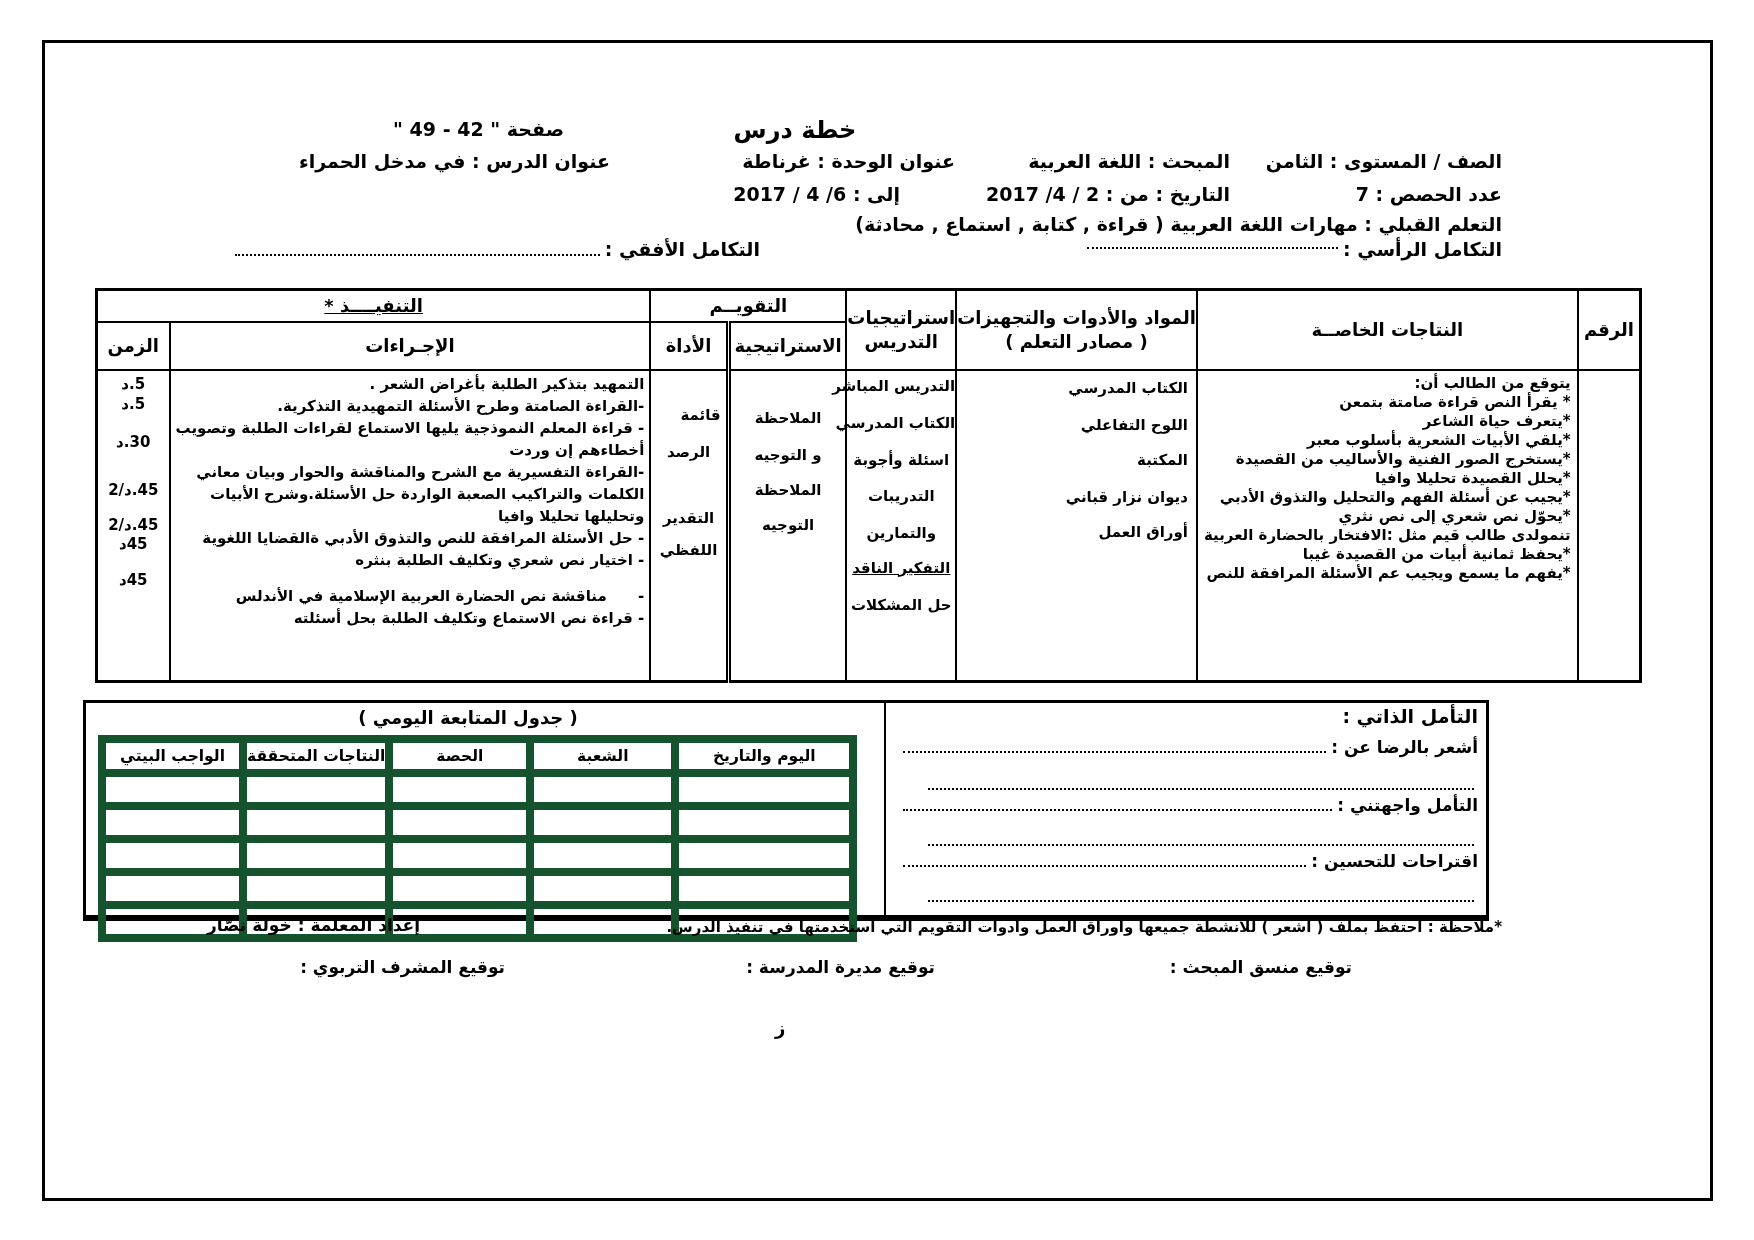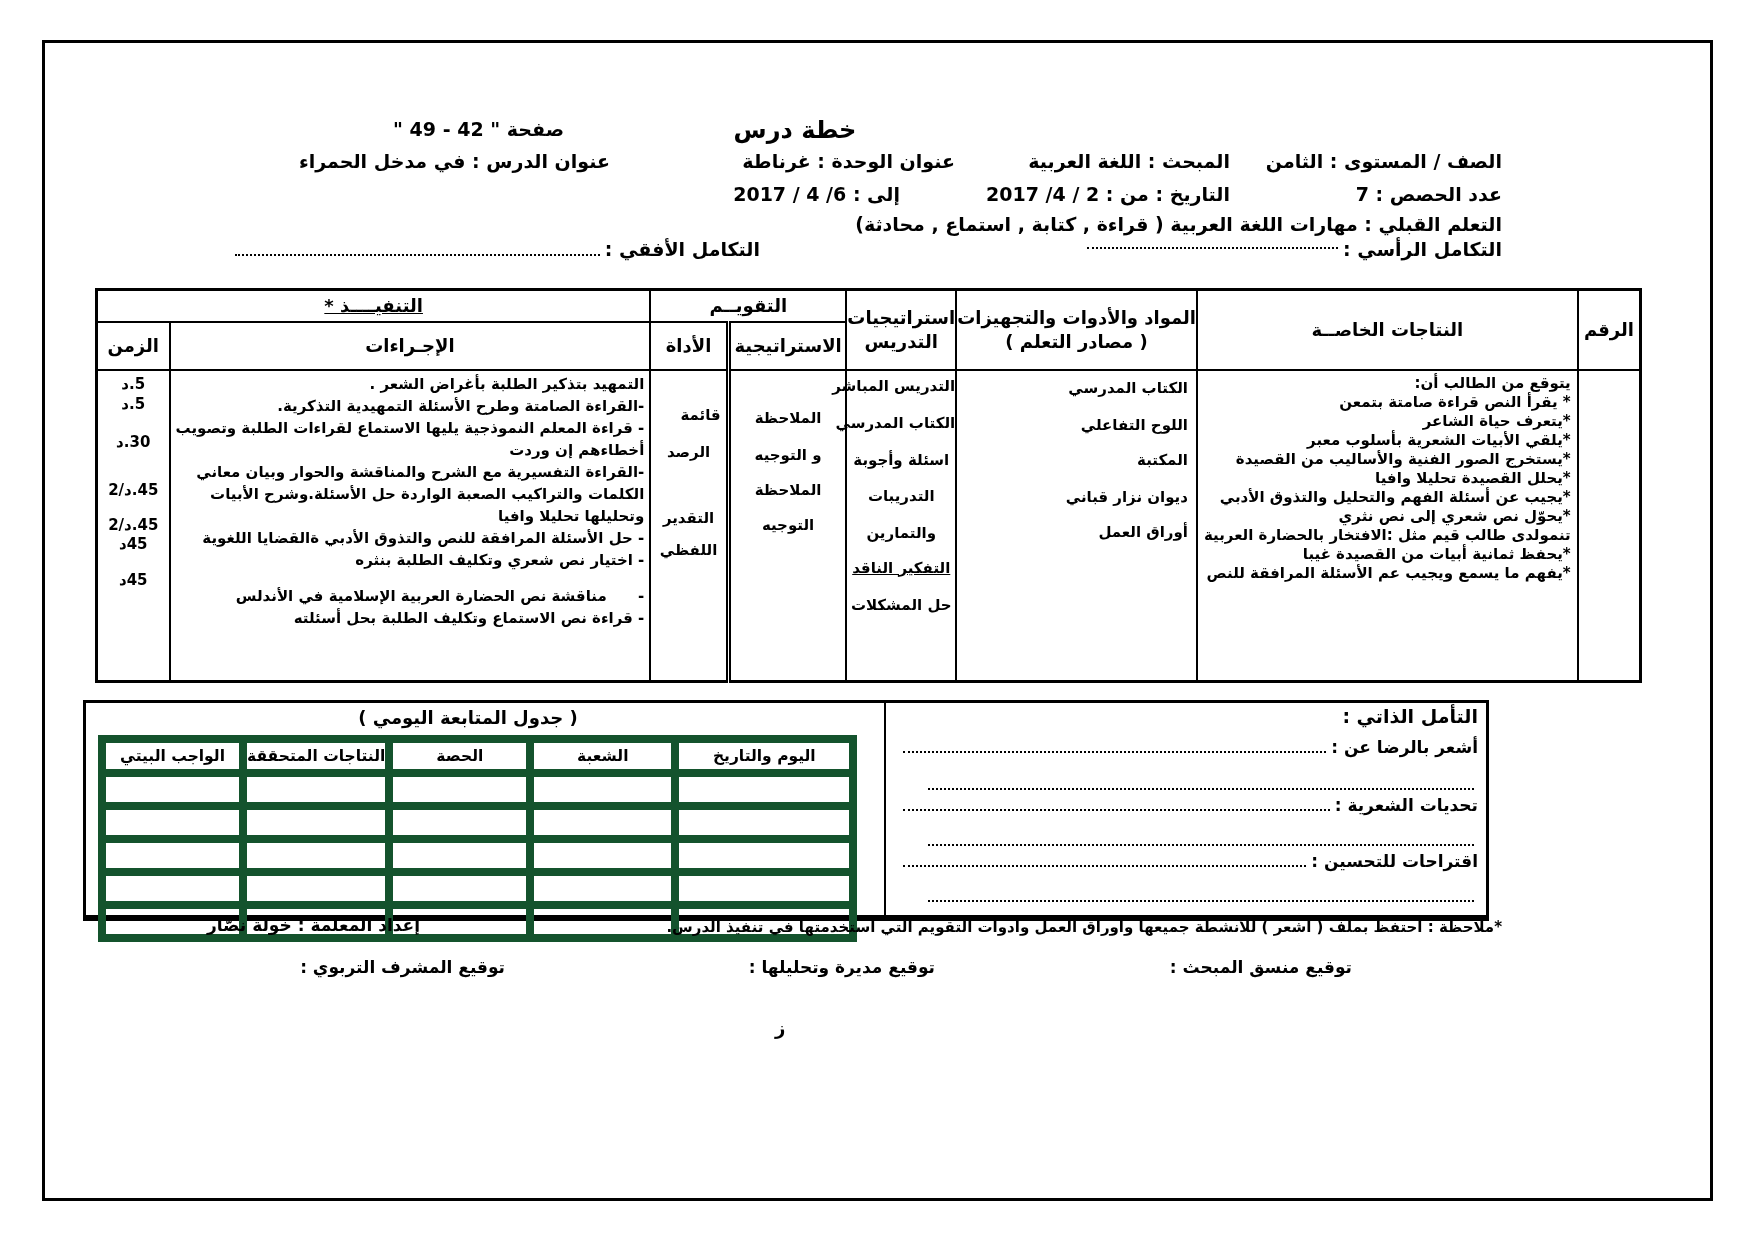--- a/index.html
+++ b/index.html
@@ -233,34 +233,34 @@
     <div class="abs" style="right:8px;top:0;width:580px;height:205px;">
       <div class="refl-row" style="top:34px;">
         <span class="refl-label">أشعر بالرضا عن :</span>
         <span class="dotline"></span>
       </div>
       <div class="refl-row" style="top:2px;font-size:19px;">
         <span>التأمل الذاتي :</span>
       </div>
       <div class="fullDots" style="top:84px;"></div>
       <div class="refl-row" style="top:92px;">
-        <span class="refl-label">تحديات الشعرية :</span>
+        <span class="refl-label">التأمل واجهتني :</span>
         <span class="dotline"></span>
       </div>
       <div class="fullDots" style="top:140px;"></div>
       <div class="refl-row" style="top:148px;">
         <span class="refl-label">اقتراحات للتحسين :</span>
         <span class="dotline"></span>
       </div>
       <div class="fullDots" style="top:196px;"></div>
     </div>
   </div>
 
   <div class="abs" style="right:252px;top:918px;font-size:15px;">*ملاحظة : احتفظ بملف ( أشعر ) للأنشطة جميعها وأوراق العمل وأدوات التقويم التي استخدمتها في تنفيذ الدرس.</div>
   <div class="abs" style="right:1334px;top:915px;font-size:17px;">إعداد المعلمة :  خولة نصّار</div>
 
   <div class="abs sig" style="right:402px;top:957px;">توقيع منسق المبحث :</div>
-  <div class="abs sig" style="right:819px;top:957px;">توقيع مديرة وتحليلها :</div>
+  <div class="abs sig" style="right:819px;top:957px;">توقيع مديرة المدرسة :</div>
   <div class="abs sig" style="right:1249px;top:957px;">توقيع المشرف التربوي :</div>
 
   <div class="abs" style="left:775px;top:1018px;font-size:18px;">ز</div>
 
 </div>
 
 </body></html>

